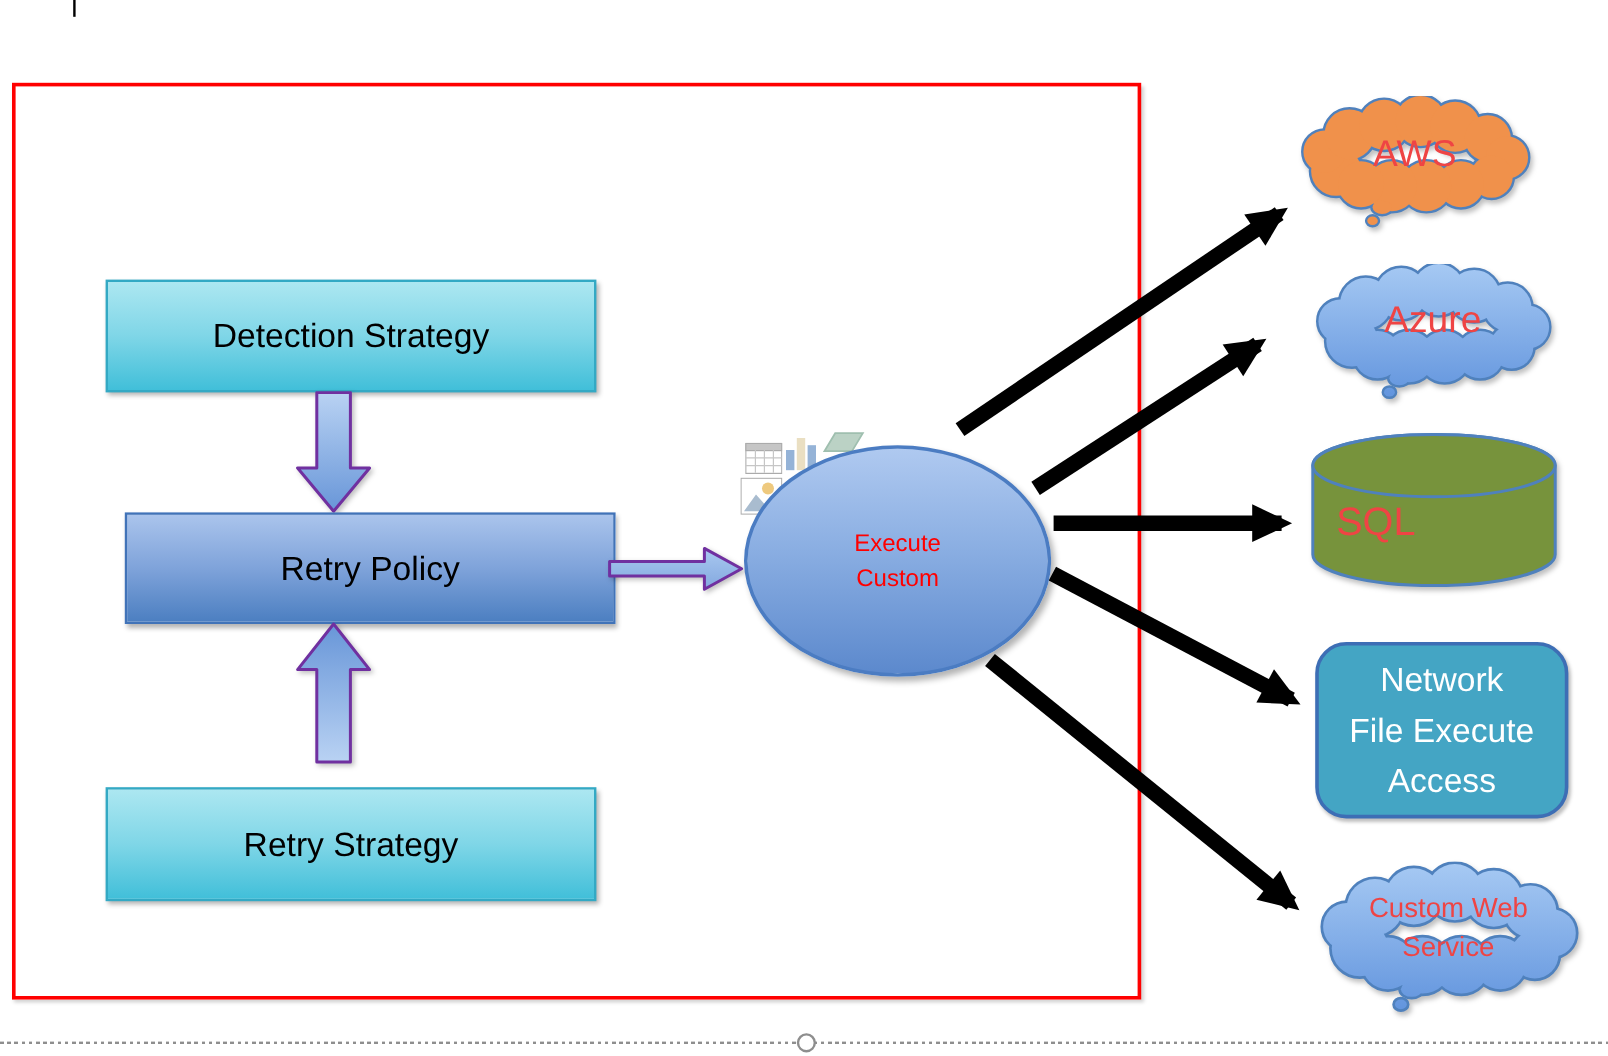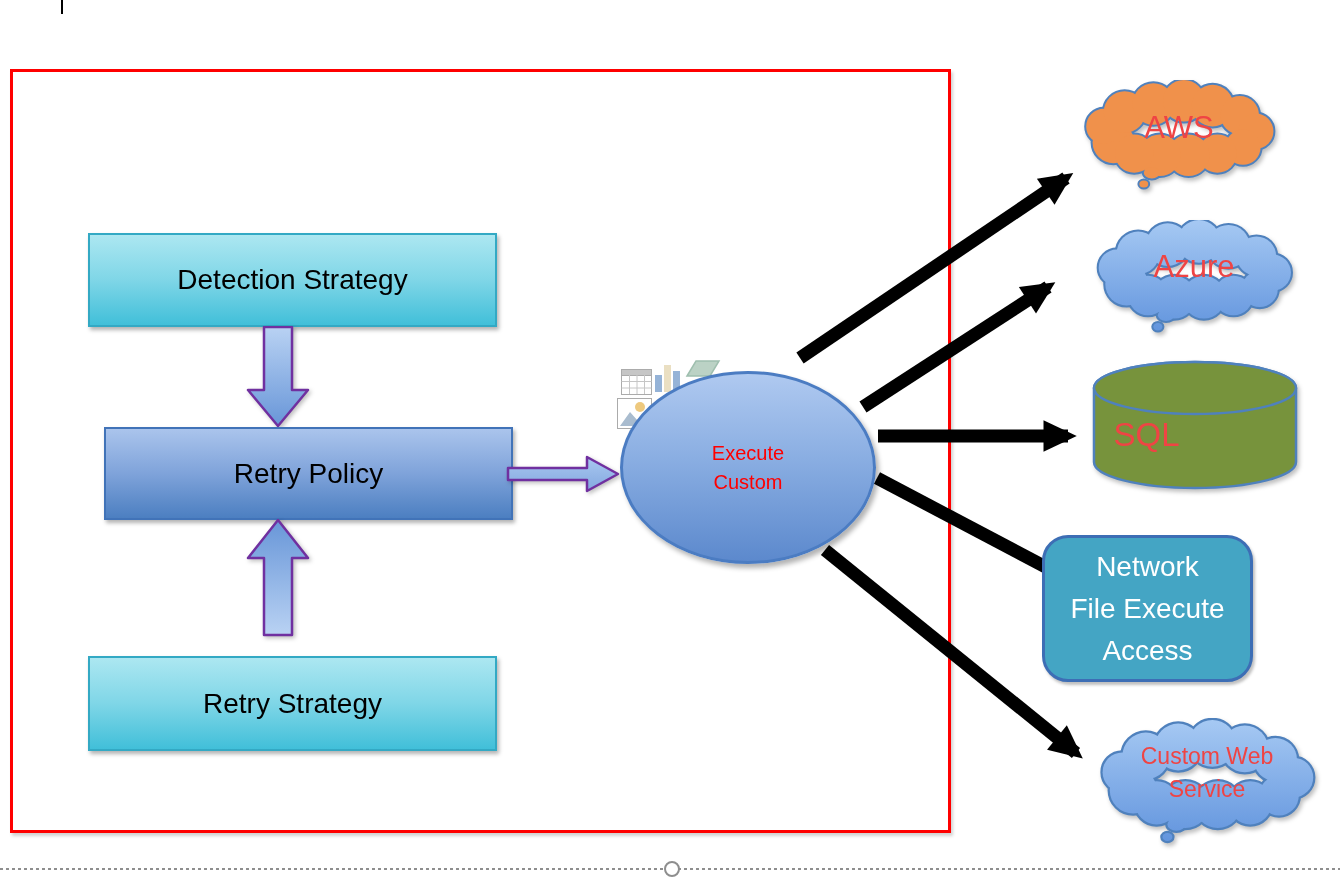--- a/index.html
+++ b/index.html
@@ -63,21 +63,21 @@
   .shape-label {
     position:absolute; display:flex; flex-direction:column; align-items:center; justify-content:center;
     color:#ef4444; text-align:center; z-index:6; pointer-events:none;
   }
   #aws-label { left:1060px; top:95px; width:238px; height:65px; font-size:31px; }
   #azure-label { left:1065px; top:234px; width:258px; height:65px; font-size:31px;align-items:center; }
   #sql-label { left:1040px; top:405px; width:213px; height:60px; font-size:33px; }
   #custom-label { left:1100px; top:738px; width:214px; height:70px; font-size:23px; line-height:1.45; }
 
   .nfs-box {
-    position:absolute; left:1042px; top:535px; width:211px; height:147px;
+    position:absolute; left:1096px; top:535px; width:211px; height:147px;
     background:#44A5C4; border:3px solid #3D6EB5; border-radius:26px;
     display:flex; flex-direction:column; align-items:center; justify-content:center;
     color:#fff; font-size:28px; line-height:1.5; text-align:right;
     box-shadow:2px 3px 3px rgba(0,0,0,0.25); z-index:5;
   }
 
   .slide-edge {
     position:absolute; left:0; top:868px; width:1340px; height:2px;
     background:repeating-linear-gradient(90deg,#8E8E8E 0 3px, transparent 3px 6px);
   }

